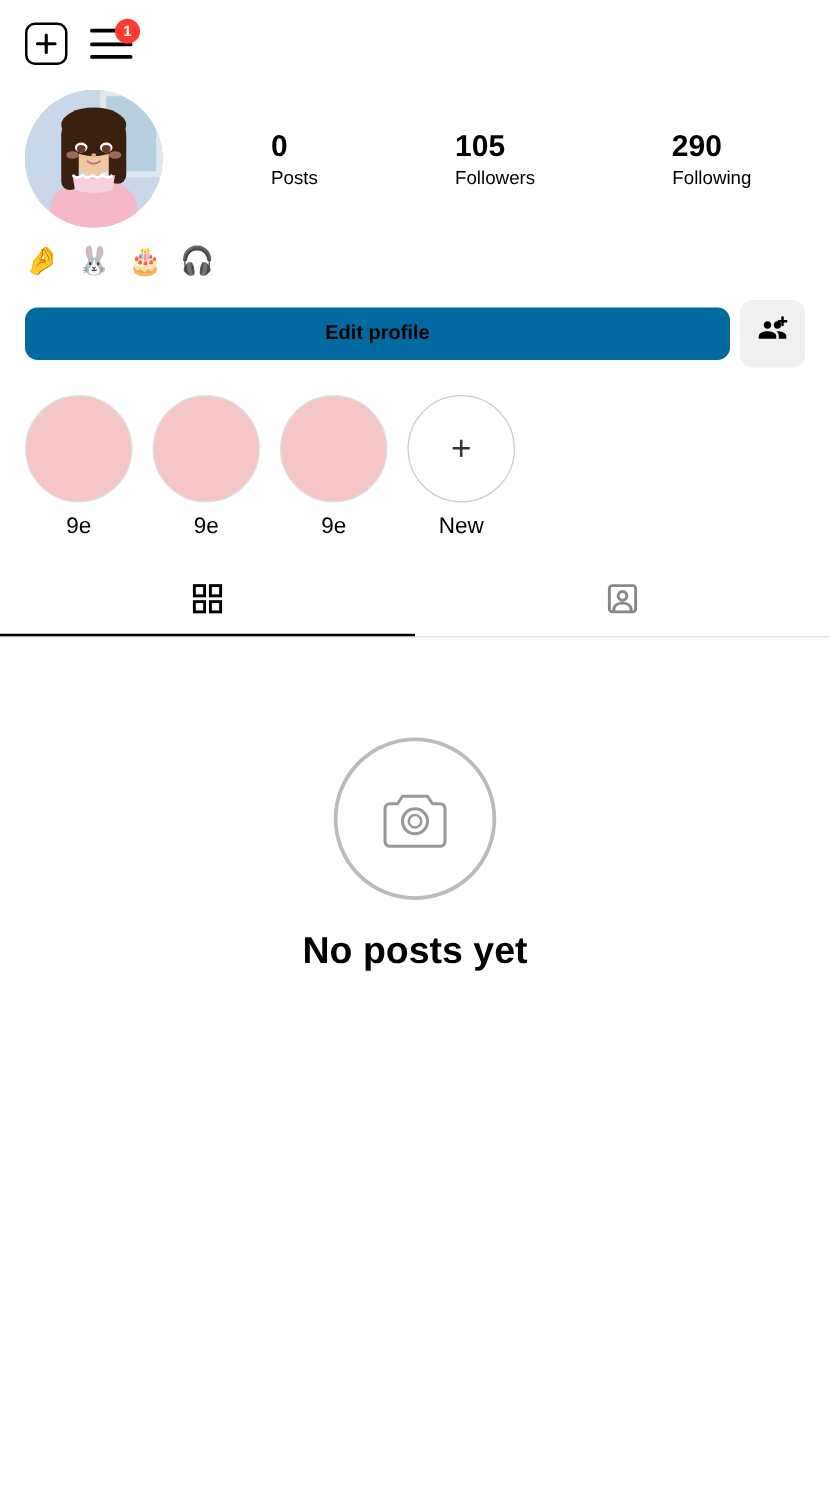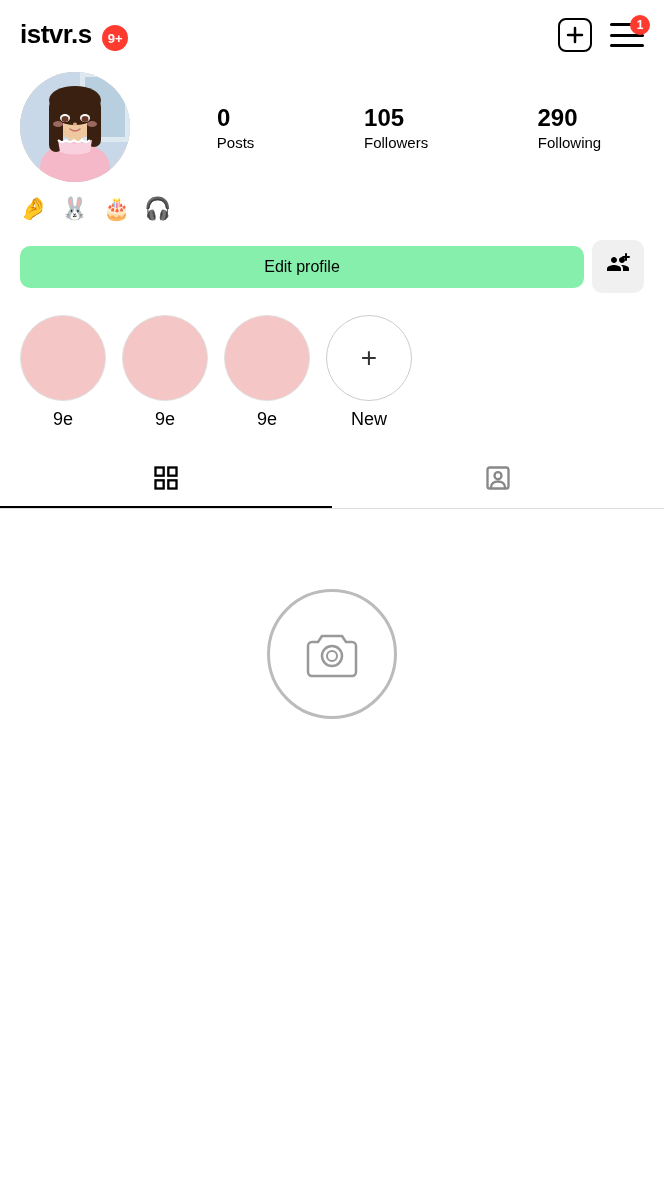--- a/index.html
+++ b/index.html
@@ -142,26 +142,26 @@
 
     
     .action-buttons {
       display: flex;
       align-items: center;
       gap: 8px;
       padding: 4px 20px 18px 20px;
     }
     .btn-edit, .btn-share {
       flex: 1;
-      background: #86efac;
+      background: #0369a1;
       border: none;
       border-radius: 10px;
       padding: 12px 8px;
       font-size: 16px;
-      font-weight: 400;
+      font-weight: 700;
       cursor: pointer;
       color: #000;
     }
     .btn-add-friend {
       background: #f0f0f0;
       border: none;
       border-radius: 10px;
       padding: 12px 14px;
       font-size: 20px;
       cursor: pointer;
@@ -266,24 +266,20 @@
       border-radius: 50%;
       overflow: hidden;
       background: #d4b8a0;
       position: relative;
     }
   </style>
 </head>
 <body>
 
 <div class="header">
-  <div>
-    <span class="header-username">istvr.s</span>
-    <span class="header-badge">9+</span>
-  </div>
   <div class="header-icons">
     <button class="header-icon-btn">
       <div class="icon-add-square">
         <svg width="20" height="20" viewBox="0 0 20 20" fill="none" xmlns="http://www.w3.org/2000/svg">
           <line x1="10" y1="3" x2="10" y2="17" stroke="#000" stroke-width="2.5" stroke-linecap="round"></line>
           <line x1="3" y1="10" x2="17" y2="10" stroke="#000" stroke-width="2.5" stroke-linecap="round"></line>
         </svg>
       </div>
     </button>
     <button class="header-icon-btn">
@@ -413,13 +409,14 @@
 </div>
 
 <div class="empty-posts">
   <div class="camera-circle">
     <svg width="60" height="60" viewBox="0 0 60 60" fill="none" xmlns="http://www.w3.org/2000/svg">
       <path d="M50 18H44l-4-6H20l-4 6H10c-2.21 0-4 1.79-4 4v26c0 2.21 1.79 4 4 4h40c2.21 0 4-1.79 4-4V22c0-2.21-1.79-4-4-4z" stroke="#999" stroke-width="2.5" fill="none" stroke-linejoin="round"></path>
       <circle cx="30" cy="32" r="10" stroke="#999" stroke-width="2.5" fill="none"></circle>
       <circle cx="30" cy="32" r="5" stroke="#999" stroke-width="2" fill="none"></circle>
     </svg>
   </div>
+  <span class="no-posts-text">No posts yet</span>
 </div>
 
 </body></html>

